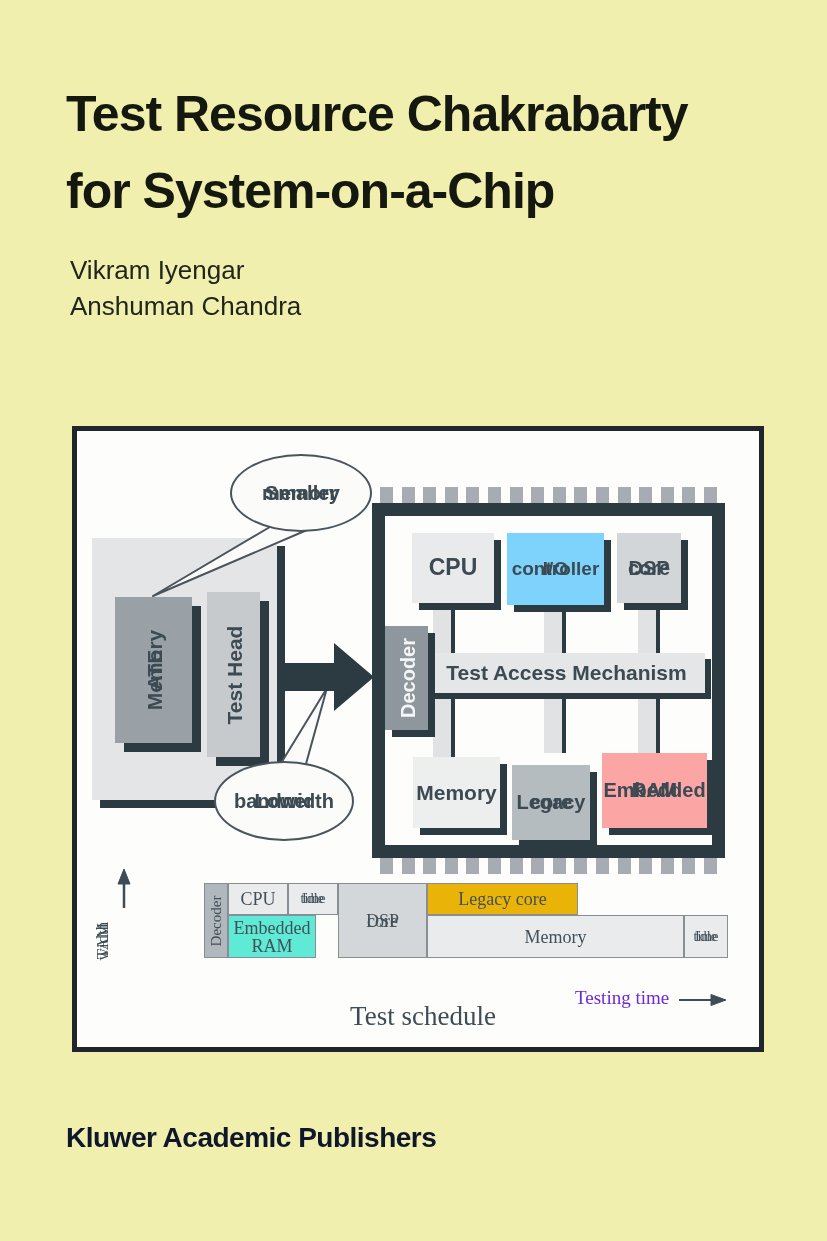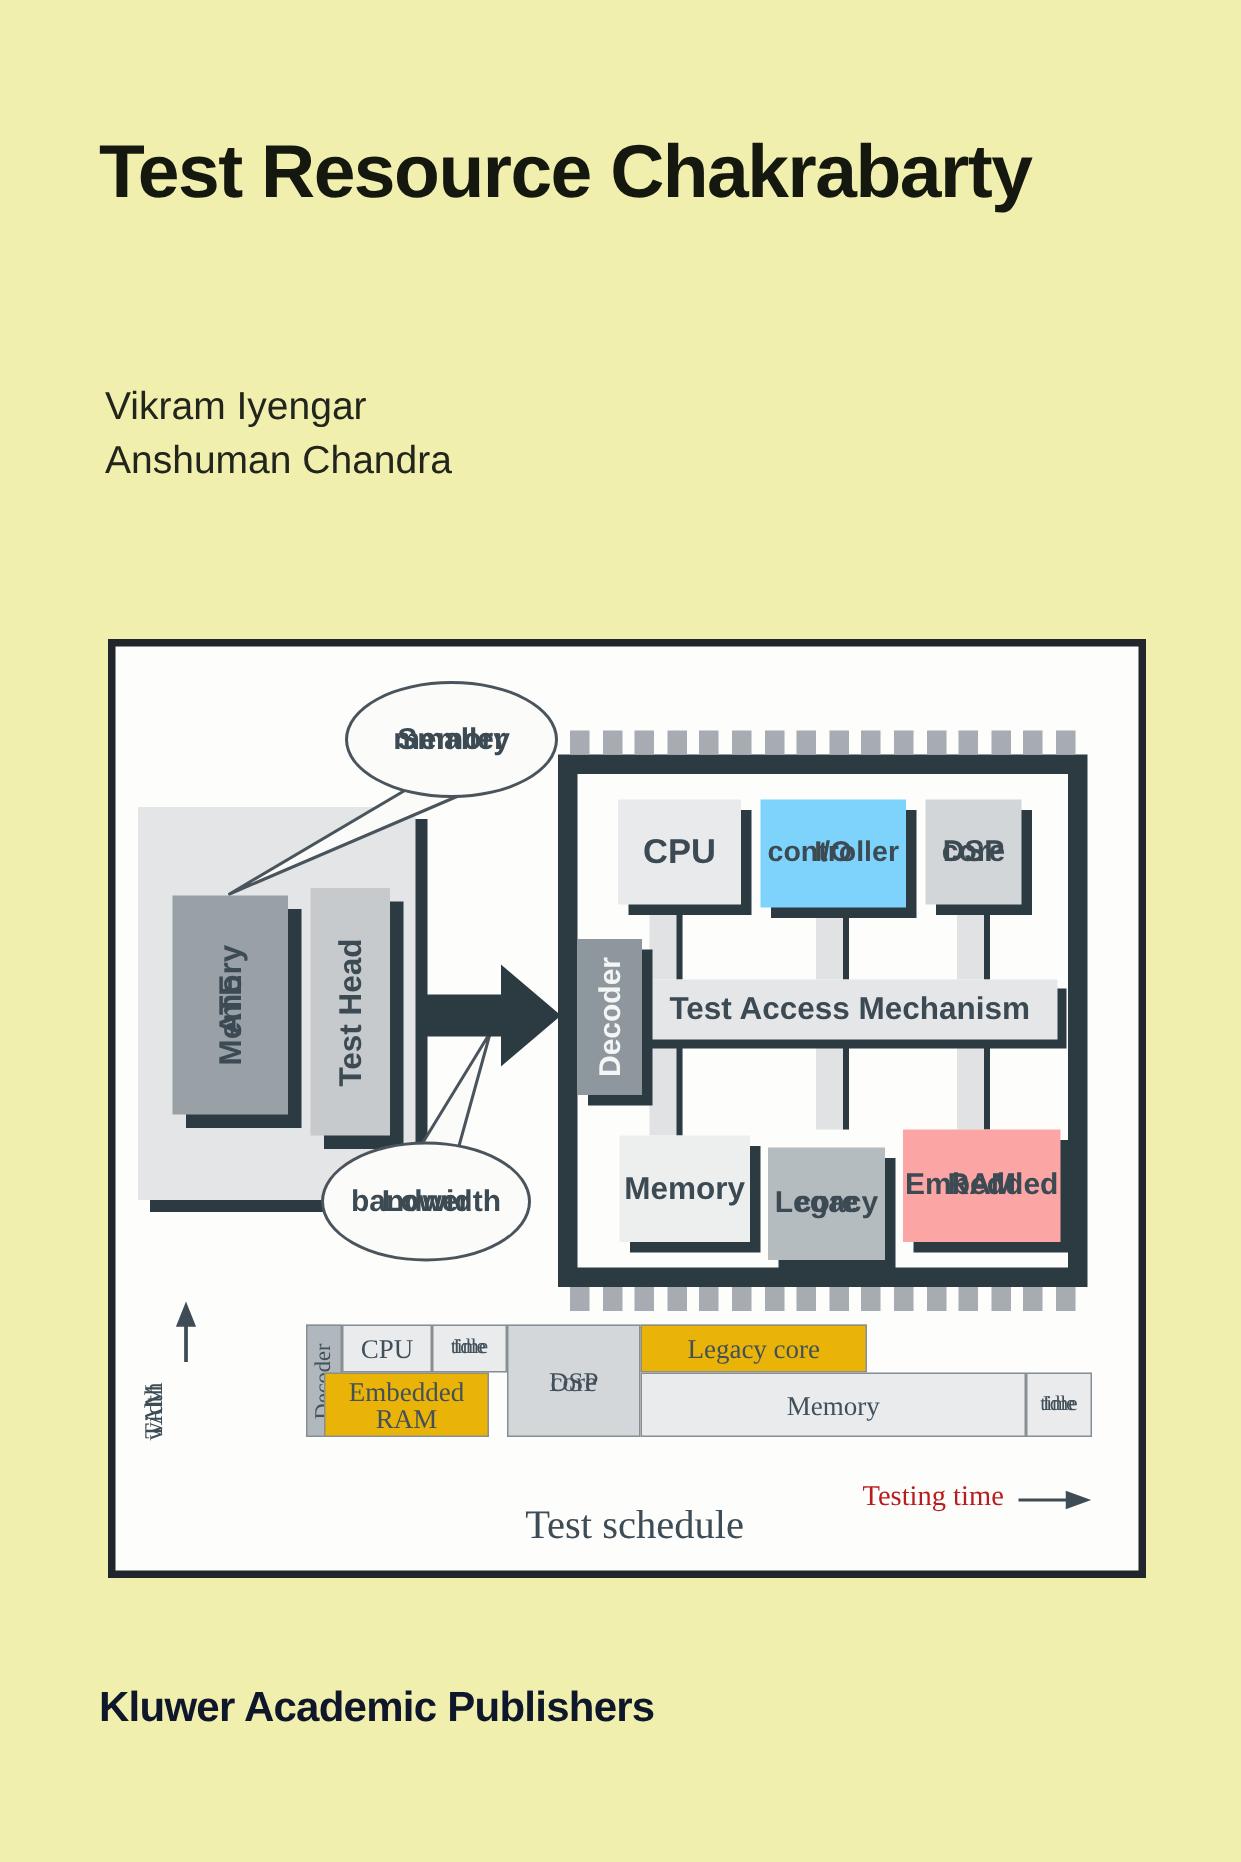--- a/index.html
+++ b/index.html
@@ -64,31 +64,32 @@
   .chart { left: 127px; top: 452px; width: 524px; height: 75px; z-index: 2;
            font-family: "Liberation Serif", "DejaVu Serif", serif; color: #42505a; }
   .cell { border: 1px solid #878e94; display: flex; flex-direction: column; align-items: center;
           justify-content: center; text-align: center; font-size: 18px; }
   .cell span { display: block; line-height: 1.0; }
   .cell-small { font-size: 14px; }
   .serifrot { font-size: 15px; }
   .tamw { left: 8px; top: 477px; width: 36px; height: 66px; z-index: 2;
           font-family: "Liberation Serif", "DejaVu Serif", serif; color: #3e4c56; font-size: 17px; }
   .testing-time { left: 498px; top: 556px; font-family: "Liberation Serif", "DejaVu Serif", serif;
-                  font-size: 19px; color: #b91c1c; }
+                  font-size: 19px; color: #6d28d9; }
   .caption { left: 246px; top: 570px; width: 200px; text-align: center;
              font-family: "Liberation Serif", "DejaVu Serif", serif; font-size: 27px; color: #3e4c56; }
 </style>
 </head>
 <body>
 
 <div class="cover">
 
   <div class="title">
     <div>Test Resource Chakrabarty</div>
+    <div>for System-on-a-Chip</div>
   </div>
 
   <div class="authors">
     <div>Vikram Iyengar</div>
     <div>Anshuman Chandra</div>
   </div>
 
   <div class="figure">
 
     <div class="ate-body"></div>
@@ -210,21 +211,21 @@
           <span>Decoder</span>
         </div>
       </div>
       <div class="cell" style="left:24px;top:0;width:60px;height:32px;background:#e9ebec">
         <span>CPU</span>
       </div>
       <div class="cell cell-small" style="left:84px;top:0;width:50px;height:32px;background:#e9ebec">
         <span>Idle</span>
         <span>time</span>
       </div>
-      <div class="cell" style="left:12px;top:32px;width:110px;height:43px;background:#eab308">
+      <div class="cell" style="left:24px;top:32px;width:88px;height:43px;background:#5eead4">
         <span>Embedded RAM</span>
       </div>
       <div class="cell" style="left:134px;top:0;width:89px;height:75px;background:#d4d7d9">
         <span>DSP</span>
         <span>core</span>
       </div>
       <div class="cell" style="left:223px;top:0;width:151px;height:32px;background:#eab308">
         <span>Legacy core</span>
       </div>
       <div class="cell" style="left:223px;top:32px;width:257px;height:43px;background:#e9ebec">

